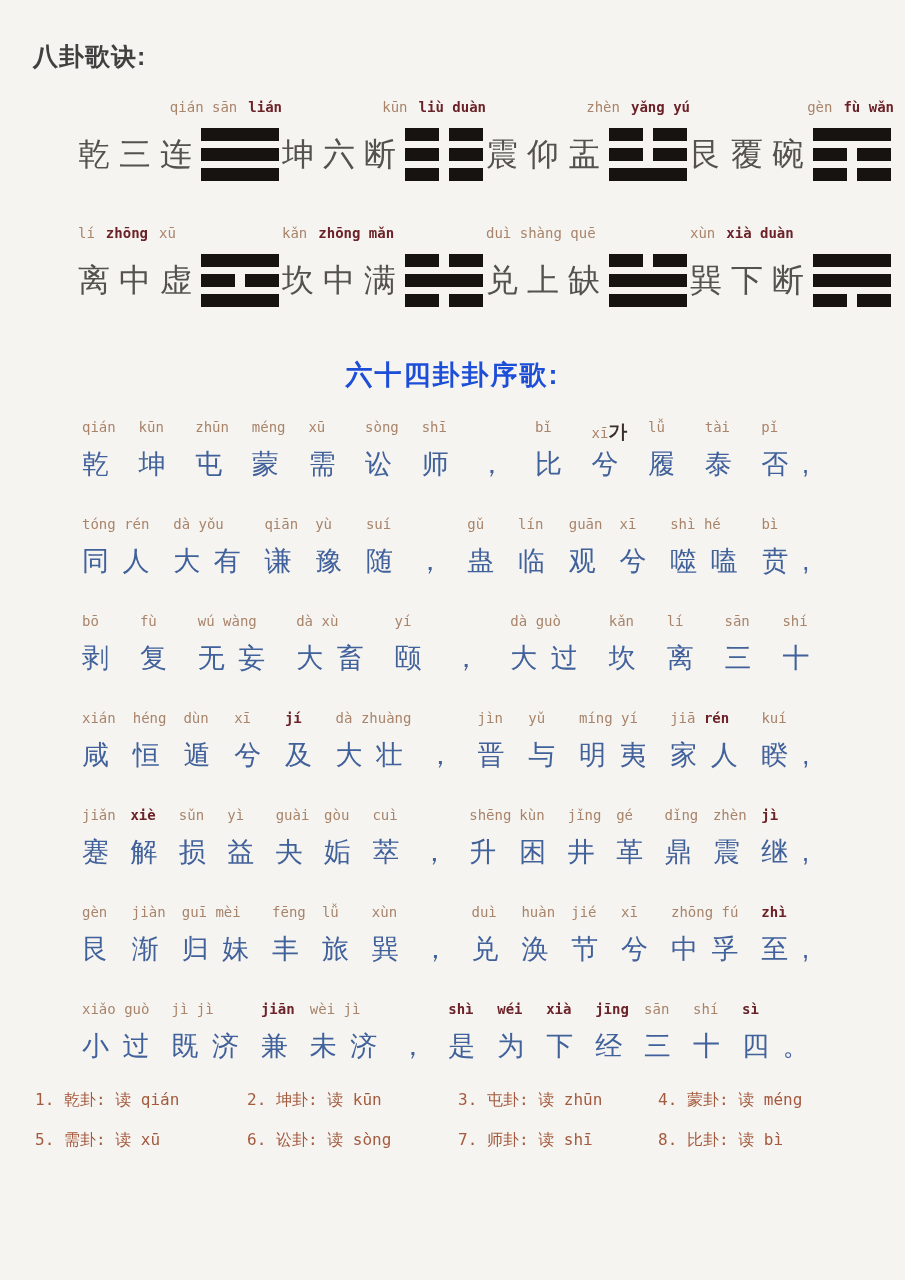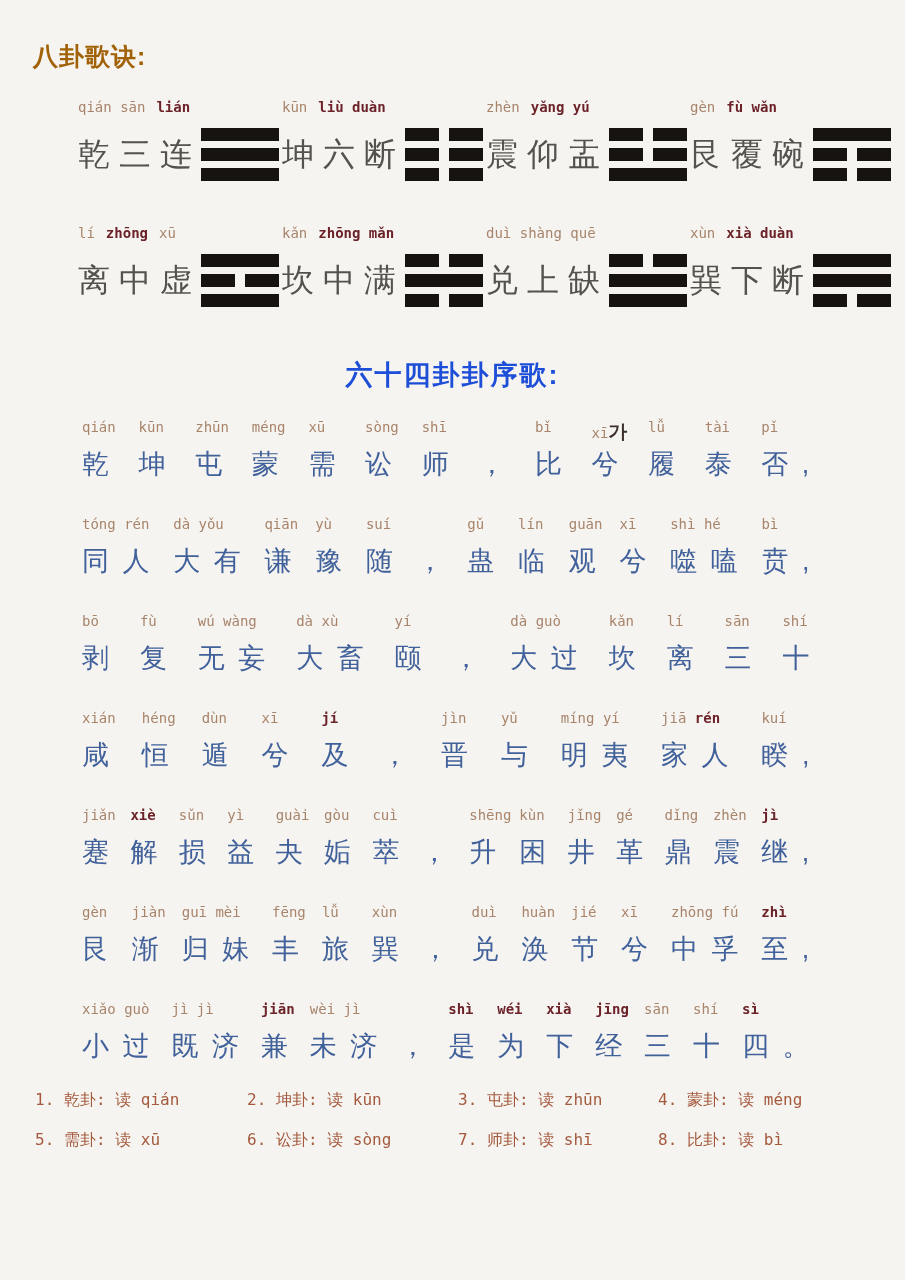--- a/index.html
+++ b/index.html
@@ -6,32 +6,32 @@
   body{
     width:905px;height:1280px;overflow:hidden;
     background:#f6f4f0;
     font-family:"Liberation Sans",sans-serif;
     -webkit-font-smoothing:antialiased;
   }
   .page{width:905px;height:1280px;box-sizing:border-box;padding-top:28px;}
 
   
   .h-bagua{
-    margin:12px 0 0 33px;font-size:25px;font-weight:bold;color:#a16207;letter-spacing:1px;
+    margin:12px 0 0 33px;font-size:25px;font-weight:bold;color:#404040;letter-spacing:1px;
   }
   .h-xugua{
     margin:50px 0 0 0;text-align:center;font-size:27px;font-weight:bold;color:#1d4ed8;letter-spacing:2px;
   }
   .h-pinyin{
     margin:34px 0 0 33px;font-size:22px;font-weight:bold;color:#37332e;letter-spacing:1px;
   }
 
   
   .bagua-row{display:flex;margin-left:78px;}
-  .bagua-row.r1{margin-top:26px;}
+  .bagua-row.r1{margin-top:26px;text-align:right;}
   .bagua-row.r2{margin-top:44px;}
   .bagua-cell{width:204px;flex:0 0 204px;}
   .bagua-py{
     font-family:"DejaVu Sans Mono",monospace;font-size:14px;height:20px;white-space:nowrap;
   }
   .bagua-py span + span{margin-left:11px;}
   .py-0{color:#a8846b;}
   .py-1{color:#6b2228;font-weight:bold;}
   .py-2{color:#3c2e2a;font-weight:bold;font-size:19px;}
   .bagua-main{display:flex;align-items:center;margin-top:9px;}
@@ -390,20 +390,24 @@
           <div class="py"><span class="py-0">dùn</span></div>
           <div class="zh">遁</div>
         </div>
         <div class="unit">
           <div class="py"><span class="py-0">xī</span></div>
           <div class="zh">兮</div>
         </div>
         <div class="unit">
           <div class="py"><span class="py-1">jí</span></div>
           <div class="zh">及</div>
+        </div>
+        <div class="unit">
+          <div class="py"><span class="py-0">dà zhuàng</span></div>
+          <div class="zh">大壮</div>
         </div>
         <div class="unit">
           <div class="py"></div>
           <div class="zh">，</div>
         </div>
         <div class="unit">
           <div class="py"><span class="py-0">jìn</span></div>
           <div class="zh">晋</div>
         </div>
         <div class="unit">

